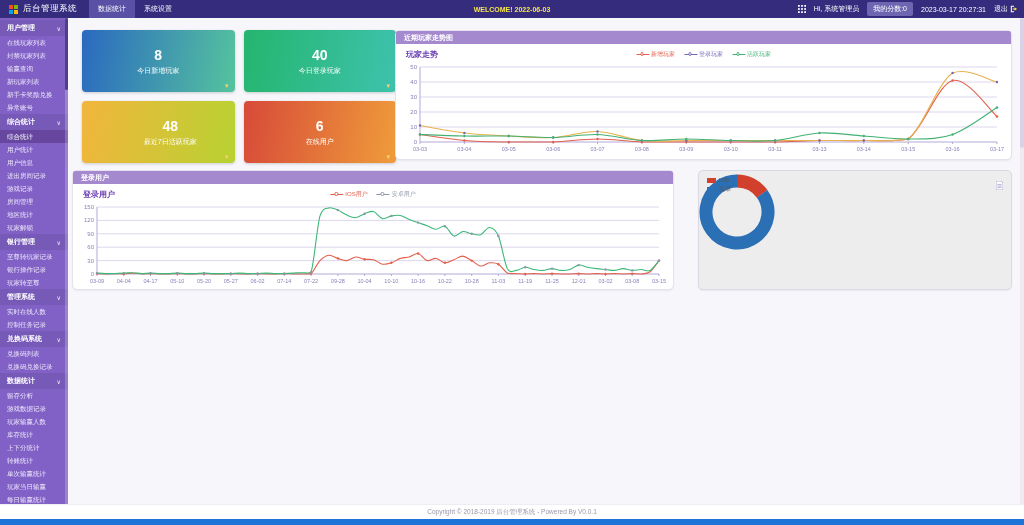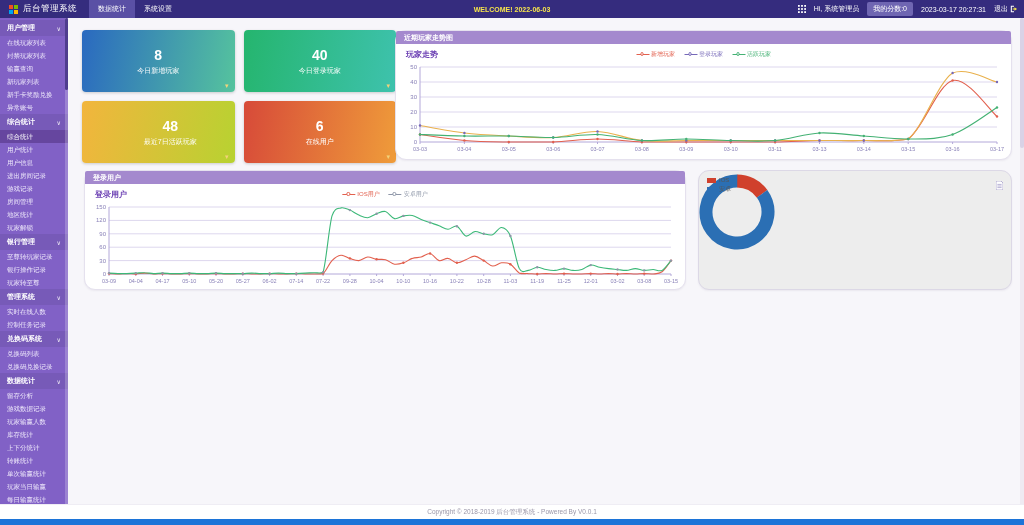--- a/index.html
+++ b/index.html
@@ -31,23 +31,23 @@
   .sb-scroll{position:absolute;right:0;top:0;bottom:0;width:3px;background:rgba(255,255,255,.22)}
   .sb-thumb{width:3px;height:72px;background:#4f3d8e;border-radius:2px}
 
   .main{flex:1;position:relative;background:#f7f6fa;overflow:hidden}
   .cards{position:absolute;left:14px;top:12px;width:314px;display:grid;grid-template-columns:1fr 1fr;gap:9px}
   .card{height:62px;border-radius:4px;color:#fff;position:relative;display:flex;flex-direction:column;align-items:center;justify-content:center;box-shadow:0 1px 3px rgba(0,0,0,.18);cursor:pointer}
   .card .val{font-size:14px;font-weight:bold}
   .card .lbl{font-size:7px;margin-top:3px}
   .card .chev{position:absolute;right:6px;bottom:2px;font-size:7px;color:#f3d27a}
 
-  .panel{position:absolute;background:#fff;border:1px solid #e5e1ee;border-radius:11px;box-shadow:0 1px 2px rgba(31,20,70,.06)}
+  .panel{position:absolute;background:#fff;border:1px solid #e5e1ee;border-radius:5px;box-shadow:0 1px 2px rgba(31,20,70,.06)}
   .panel.trend{left:327px;top:12px;width:617px;height:130px}
-  .panel.login{left:16px;top:152px;width:602px;height:120px}
+  .panel.login{left:4px;top:152px;width:602px;height:120px}
   .panel-hd{height:13px;background:#a489ce;color:#fff;font-size:7px;font-weight:bold;line-height:13px;padding-left:8px;border-radius:2px 2px 0 0}
   .chart-row{position:relative;height:15px;margin-top:3px}
   .chart-title{position:absolute;left:10px;top:2px;font-size:8px;font-weight:bold;color:#6b3fb3}
   .legend{position:absolute;left:50%;top:3px;transform:translateX(-50%);display:flex;gap:9px;white-space:nowrap}
   .lg-item{display:inline-flex;align-items:center;gap:2px;font-size:6px;cursor:pointer}
   .lgm{width:13px;height:6px;position:relative;display:inline-block}
   .lgm::before{content:'';position:absolute;left:0;right:0;top:2.5px;height:1px;background:currentColor}
   .lgm i{position:absolute;left:4px;top:.5px;width:3.5px;height:3.5px;border:1px solid currentColor;border-radius:50%;background:#fff;display:block}
   .chart{width:100%}
   #chart-0{height:92px}

